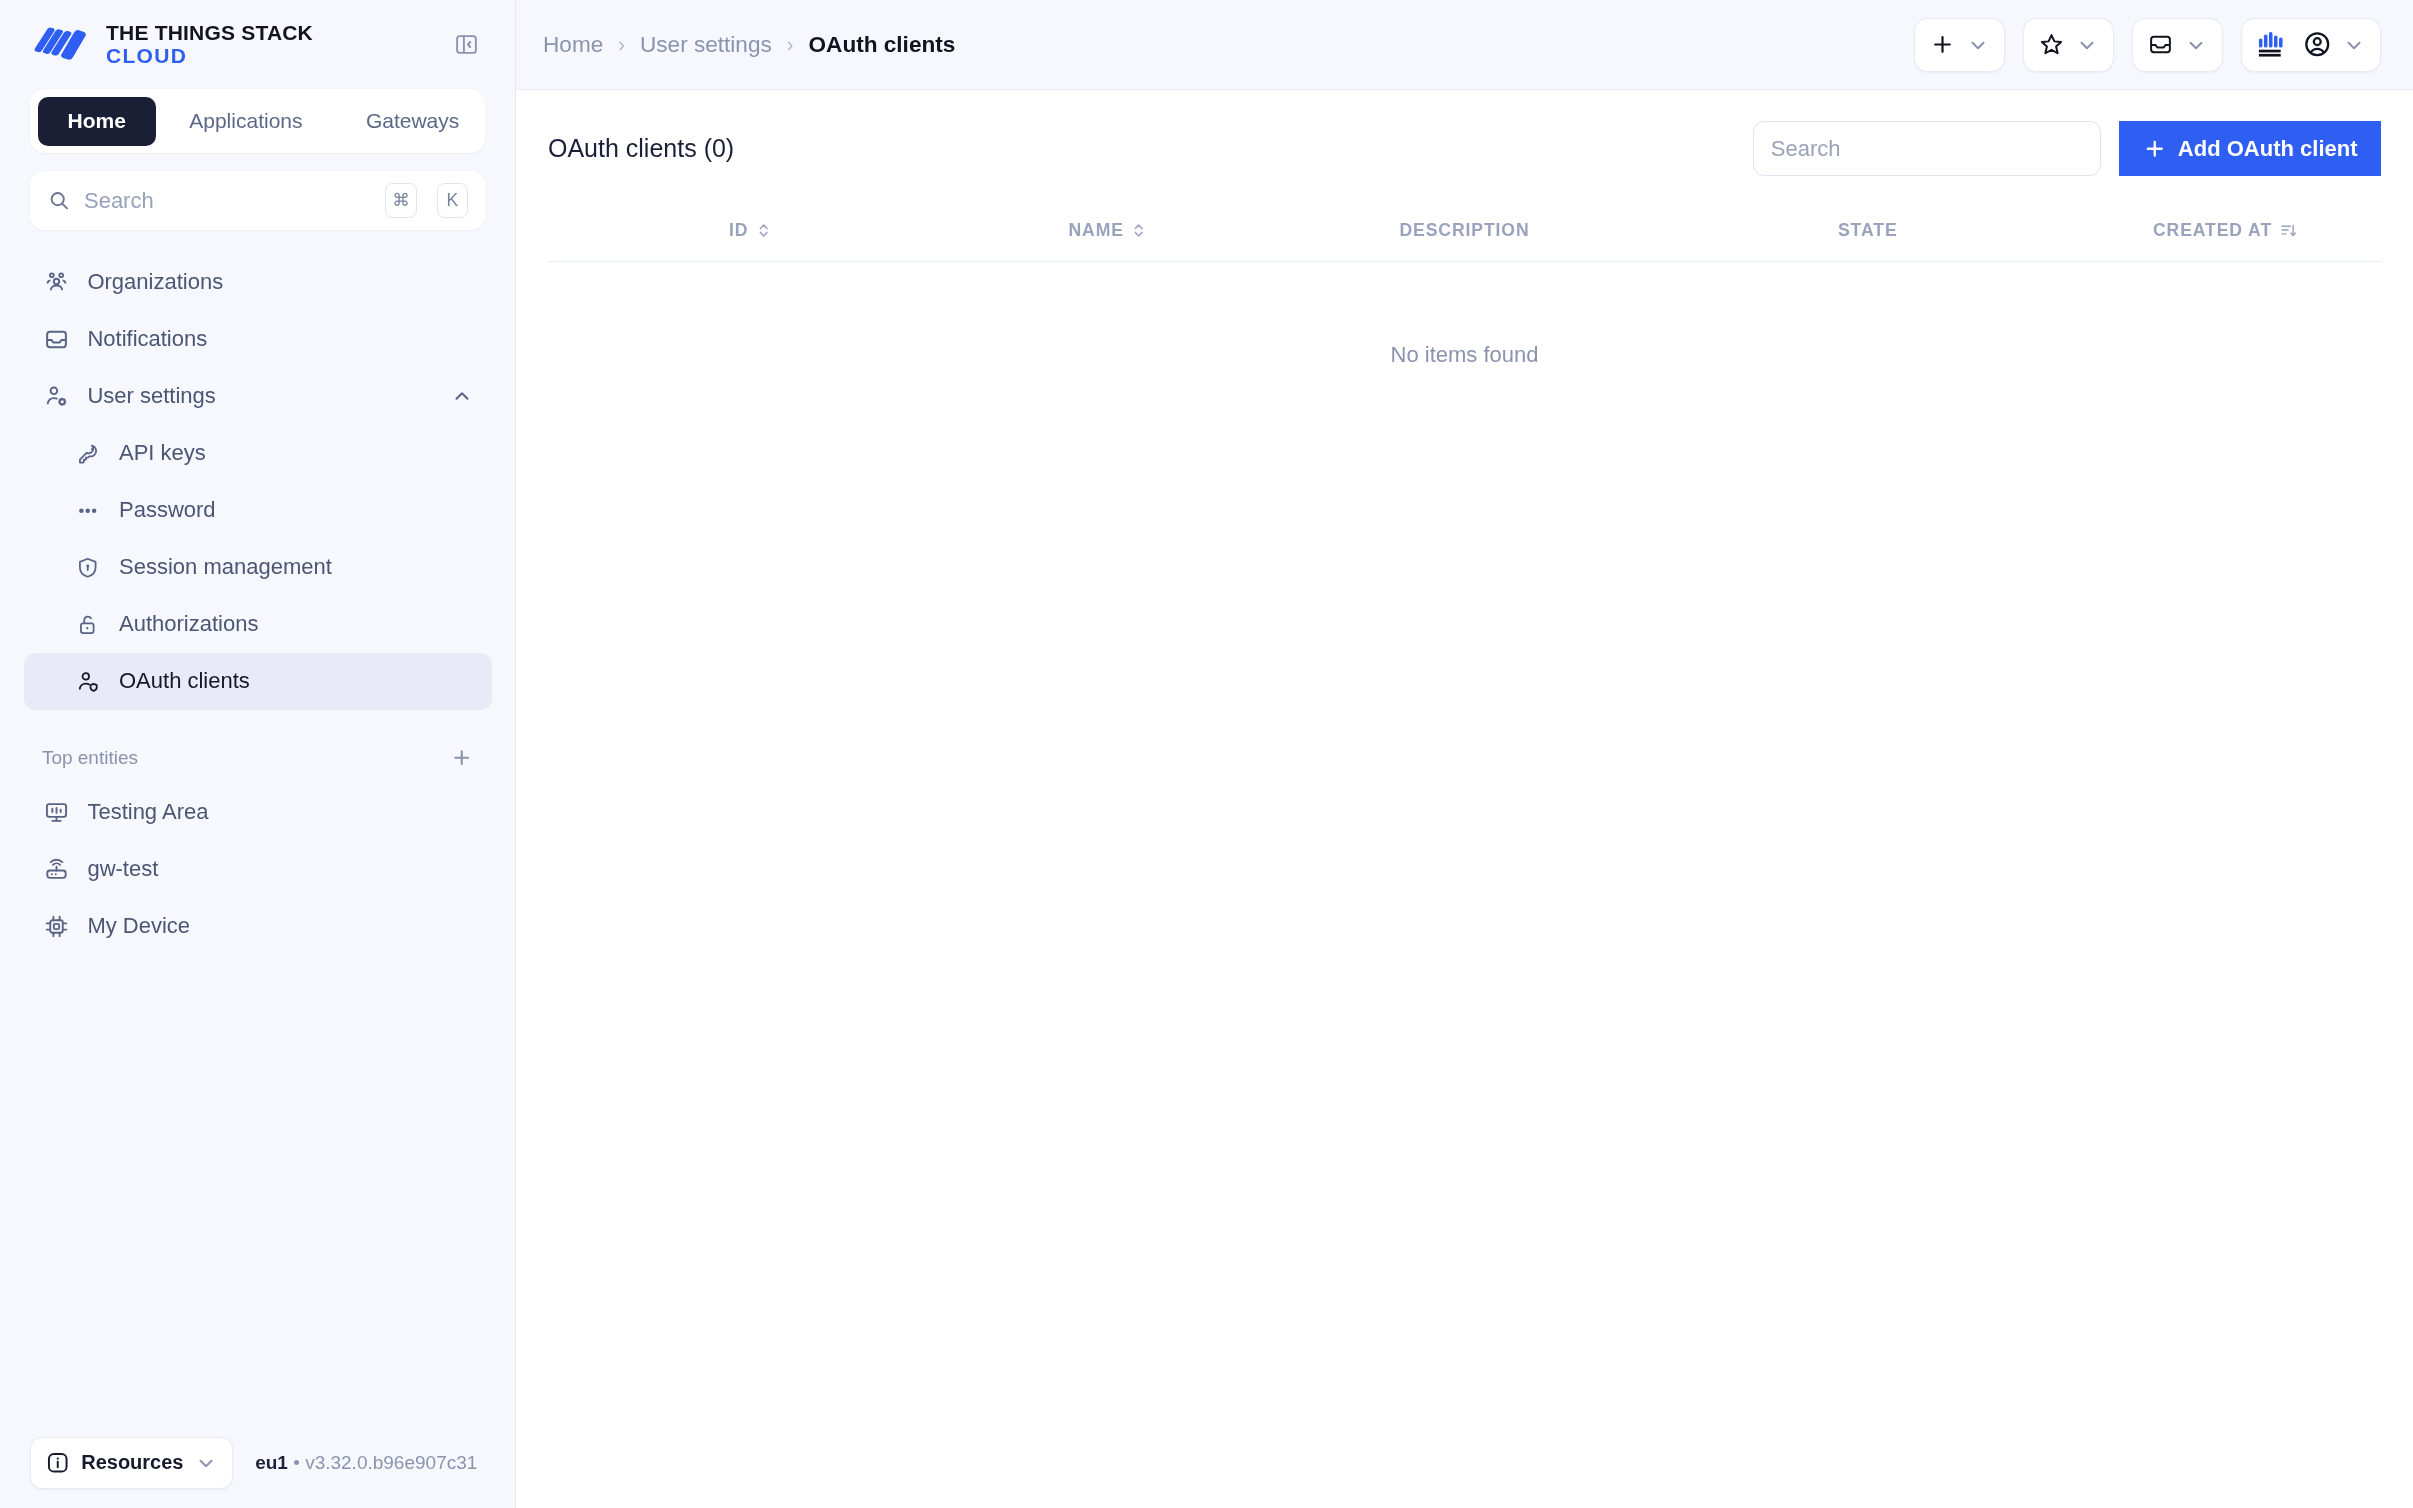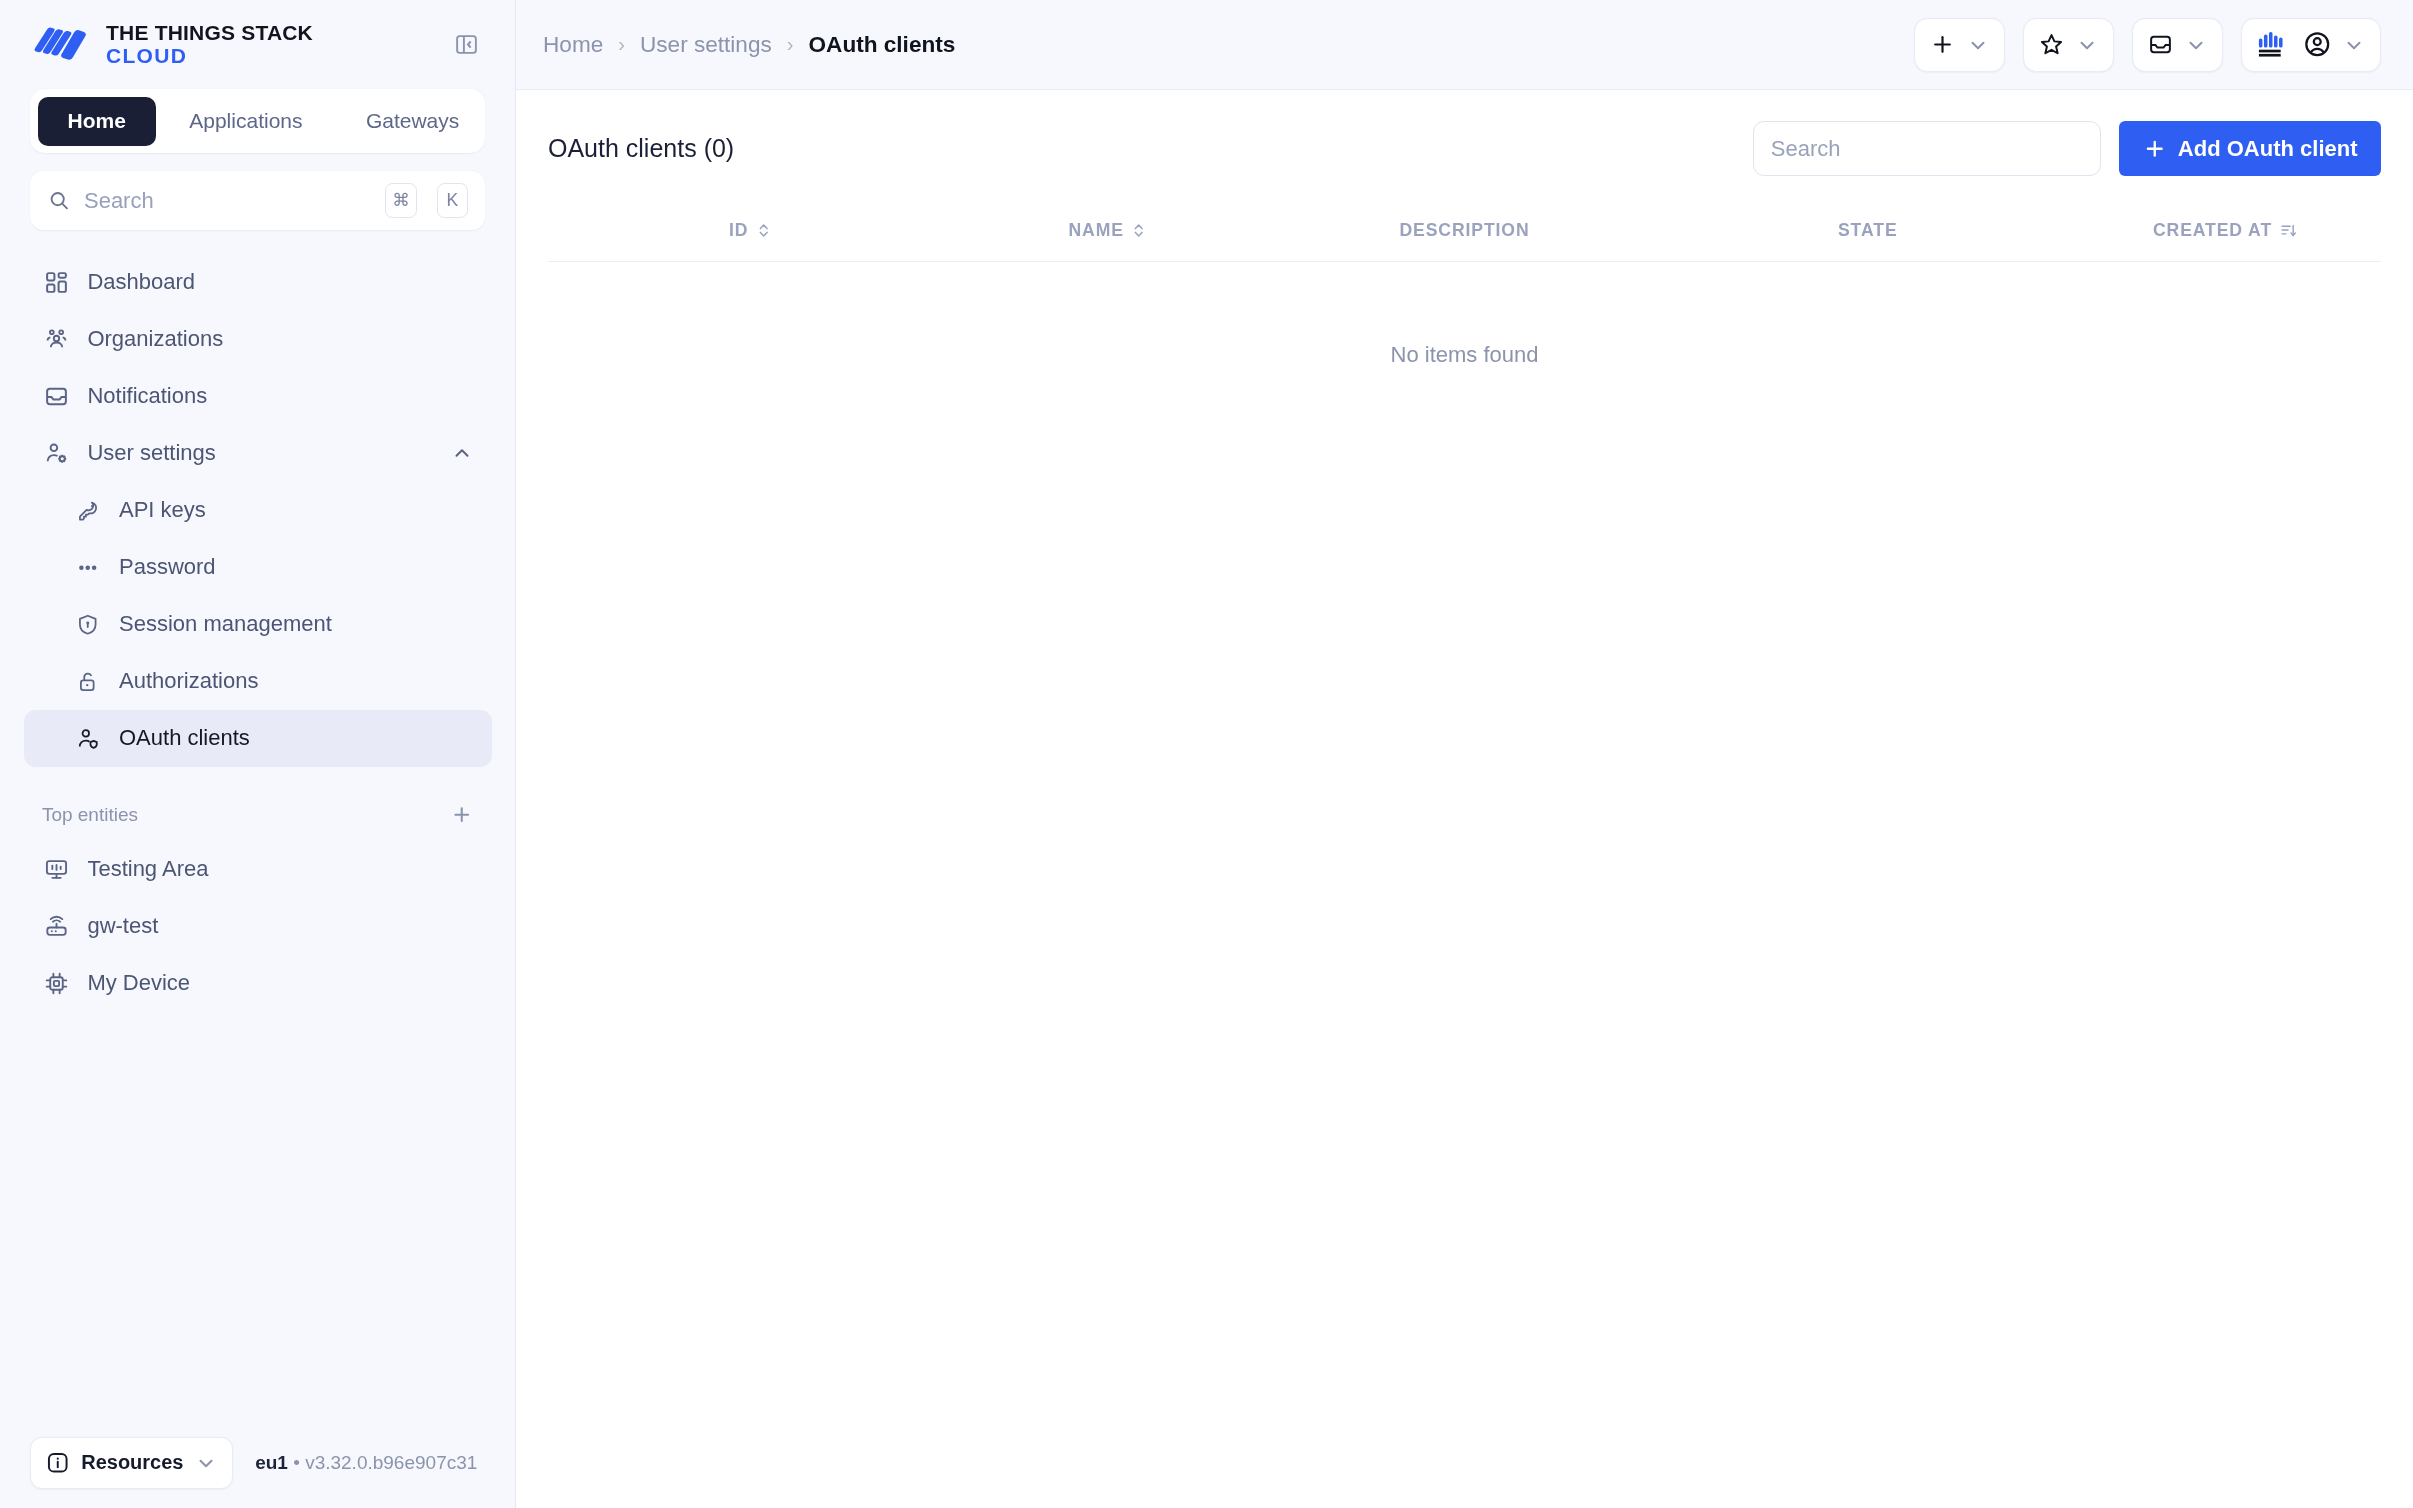--- a/index.html
+++ b/index.html
@@ -207,21 +207,21 @@
     width: 100%; border: 0; outline: 0; background: transparent;
     font-size: 22px; color: #3c4563;
     font-family: "Liberation Sans", sans-serif;
   }
   .search-box input::placeholder { color: #9aa2ba; }
   .btn-primary {
     height: 55px;
     background: #2e5ff2;
     color: #fff;
     border: 0;
-    border-radius: 6px;
+    border-radius: 0;
     padding: 0 23.5px;
     display: flex; align-items: center; gap: 11.7px;
     font-size: 22px; font-weight: 700;
     cursor: pointer;
     font-family: "Liberation Sans", sans-serif;
     white-space: nowrap;
   }
 
   
   table.tbl { width: 100%; border-collapse: collapse; table-layout: fixed; }
@@ -289,31 +289,20 @@
         <line x1="15.4" y1="15.4" x2="20.5" y2="20.5"></line>
       </svg>
       <input type="text" value="" placeholder="Search" style="">
       <div class="kbd">⌘</div>
       <div class="kbd">K</div>
     </div>
   </div>
 
   <nav class="nav">
 
-    <div class="nav-item">
-      <span class="ico">
-        <svg width="25" height="25" viewBox="0 0 24 24" fill="none" stroke="#5b6484" stroke-width="1.9">
-          <rect x="3" y="3" width="7" height="7" rx="1.6"></rect>
-          <rect x="14" y="3" width="7" height="4.5" rx="1.4"></rect>
-          <rect x="14" y="11" width="7" height="10" rx="1.6"></rect>
-          <rect x="3" y="14" width="7" height="7" rx="1.6"></rect>
-        </svg>
-      </span>
-      <span>Dashboard</span>
-    </div>
 
     <div class="nav-item">
       <span class="ico">
         <svg width="25" height="25" viewBox="0 0 24 24" fill="none" stroke="#5b6484" stroke-width="1.8">
           <circle cx="7.5" cy="5" r="1.8"></circle>
           <circle cx="16.5" cy="5" r="1.8"></circle>
           <circle cx="12" cy="11" r="2.6"></circle>
           <path d="M6.5 19.5c0-3 2.5-4.6 5.5-4.6s5.5 1.6 5.5 4.6"></path>
           <path d="M3.4 13c0-1.7 1.1-2.9 2.7-3.1"></path>
           <path d="M20.6 13c0-1.7-1.1-2.9-2.7-3.1"></path>

